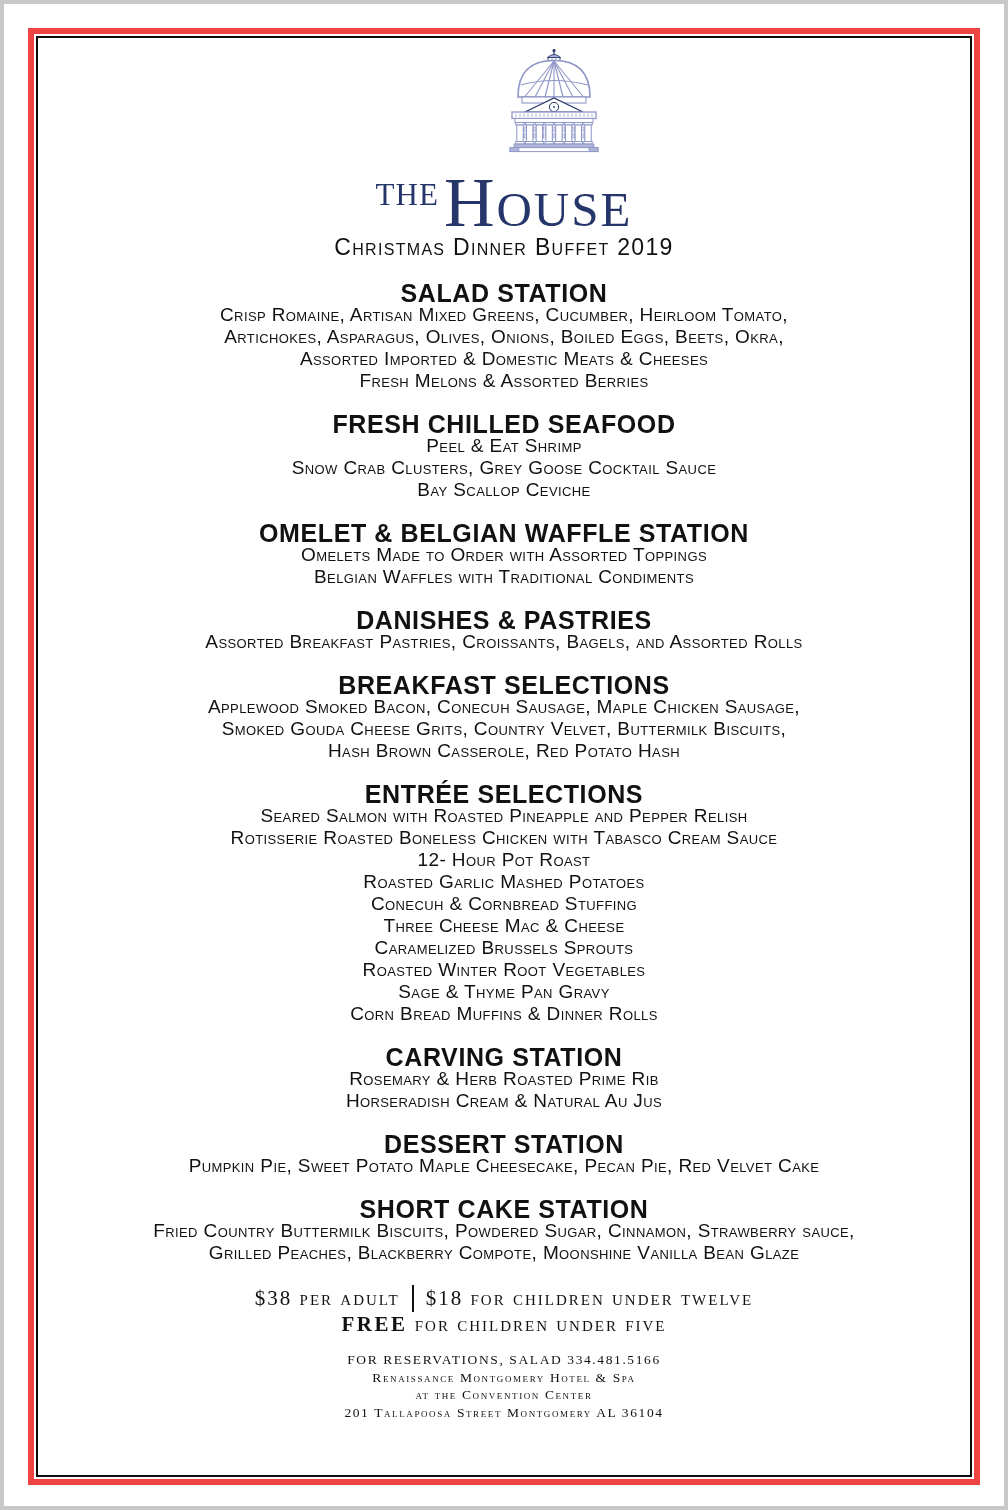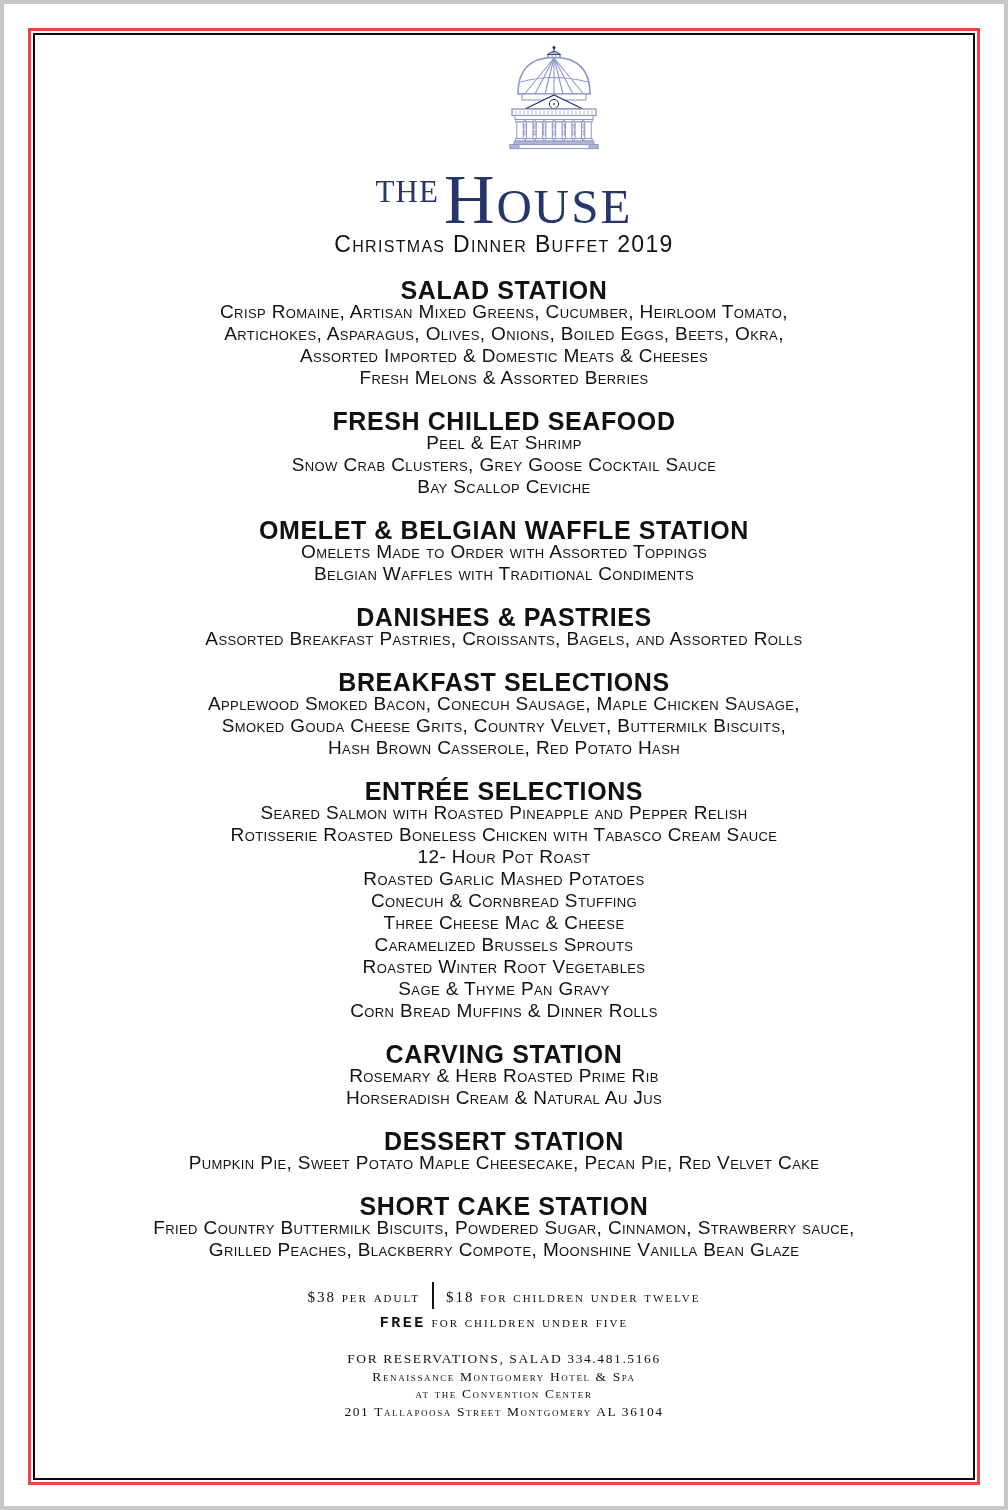--- a/index.html
+++ b/index.html
@@ -10,21 +10,21 @@
     box-sizing: border-box;
     background: #ffffff;
     border: 4px solid #c7c7c7;
     font-family: "Liberation Sans", sans-serif;
     color: #111111;
     overflow: hidden;
   }
   .frame-outer {
     position: absolute;
     left: 24px; right: 24px; top: 24px; bottom: 21px;
-    border: 3px solid #ef4444;
+    border: 6px solid #ef4444;
   }
   .frame-inner {
     position: absolute;
     inset: 2px;
     border: 2px solid #0b0b0b;
   }
   .content {
     position: absolute;
     inset: 0;
     padding-top: 10px;
@@ -72,32 +72,32 @@
     font-variant: small-caps;
     letter-spacing: 0.4px;
     line-height: 22px;
   }
 
   
   .pricing {
     margin-top: 2px;
     font-family: "Liberation Serif", serif;
     font-variant: small-caps;
-    font-size: 15px;
+    font-size: 21px;
     letter-spacing: 2px;
     line-height: 25px;
   }
   .price-divider {
     display: inline-block;
     width: 2px; height: 27px;
     background: #111;
     margin: 0 12px;
     vertical-align: -7px;
   }
-  .free-word { font-weight: bold; letter-spacing: 2.5px; font-family: Liberation Mono, monospace; }
+  .free-word { font-weight: bold; letter-spacing: 2.5px; }
 
   
   .footer {
     margin-top: 14px;
     font-family: "Liberation Serif", serif;
     font-variant: small-caps;
     font-size: 13.5px;
     letter-spacing: 1.6px;
     line-height: 17.5px;
   }

